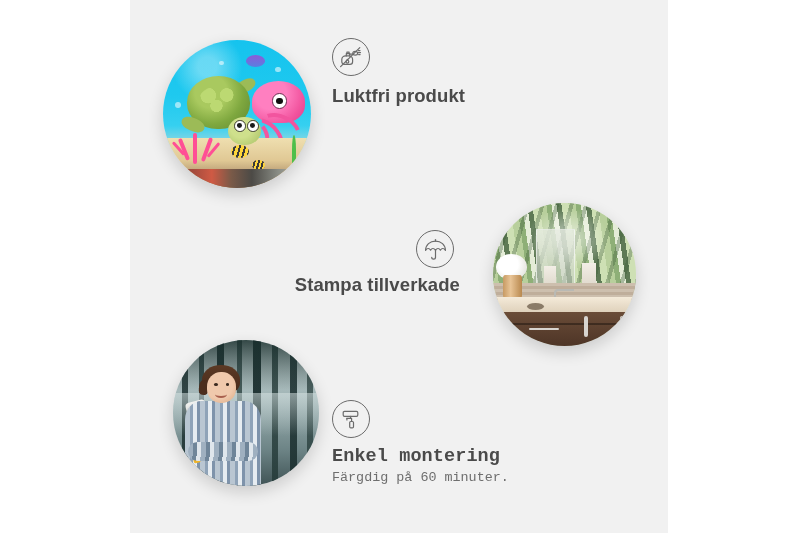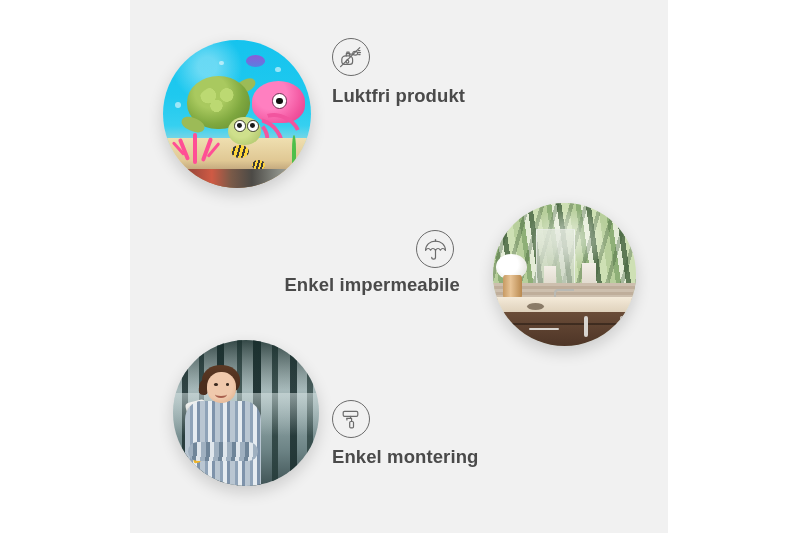--- a/index.html
+++ b/index.html
@@ -328,21 +328,21 @@
   .feature-1 { left: 332px; top: 38px; width: 292px; }
   .feature-1 .f-title { margin: 9px 0 19px 0; }
 
   
   .feature-2 { left: 213px; top: 230px; width: 250px; text-align: center; }
   .feature-2 .f-icon { margin: 0 0 0 203px; }
   .feature-2 .f-title { margin: 6px 0 2px 0; text-align: right; padding-right: 3px; }
   .feature-2 .f-body { text-align: center; }
 
   
-  .feature-3 { left: 332px; top: 400px; width: 260px; }
+  .feature-3 { left: 332px; top: 400px; width: 260px; font-family: Liberation Mono, monospace; }
   .feature-3 .f-title { margin: 8px 0 2px 0; }
   .feature-3 .f-body { }
 </style>
 </head>
 <body>
 
 <div class="page">
   <div class="panel"></div>
 
   <div class="photo photo-sea">
@@ -442,33 +442,34 @@
 
         <path d="M2.6 13.2c1.7-2.3 3.6-2.3 5 0 1.3-2.3 3.2-2.3 4.9 0 1.6-2.3 3.5-2.3 4.9 0 1.4-2.3 3.3-2.3 5 0"></path>
 
         <path d="M12.5 13.2v7.1"></path>
 
         <path d="M12.5 20.3a1.9 1.9 0 0 1-3.8 0"></path>
 
         <path d="M12.5 4.1V2.6"></path>
       </svg>
     </div>
-    <div class="f-title">Enkel impermeabile</div>
+    <div class="f-title">Stampa tillverkade</div>
   </div>
 
   <div class="feature feature-3">
     <div class="f-icon">
       <svg width="25" height="25" viewBox="0 0 25 25" fill="none" stroke="#6b6b6b" stroke-width="1.2" stroke-linecap="round" stroke-linejoin="round">
 
         <rect x="4.2" y="4.4" width="14.6" height="4.9" rx="1.3"></rect>
 
         <path d="M11.5 9.3v2.1H7.9"></path>
         <path d="M7.9 11.4v1.5"></path>
 
         <path d="M11.5 11.4h1.1v3.1"></path>
 
         <rect x="10.7" y="14.5" width="3.8" height="6.4" rx="1.1"></rect>
       </svg>
     </div>
     <div class="f-title">Enkel montering</div>
+    <div class="f-body">Färgdig på 60 minuter.</div>
   </div>
 
 </div>
 
 </body></html>

